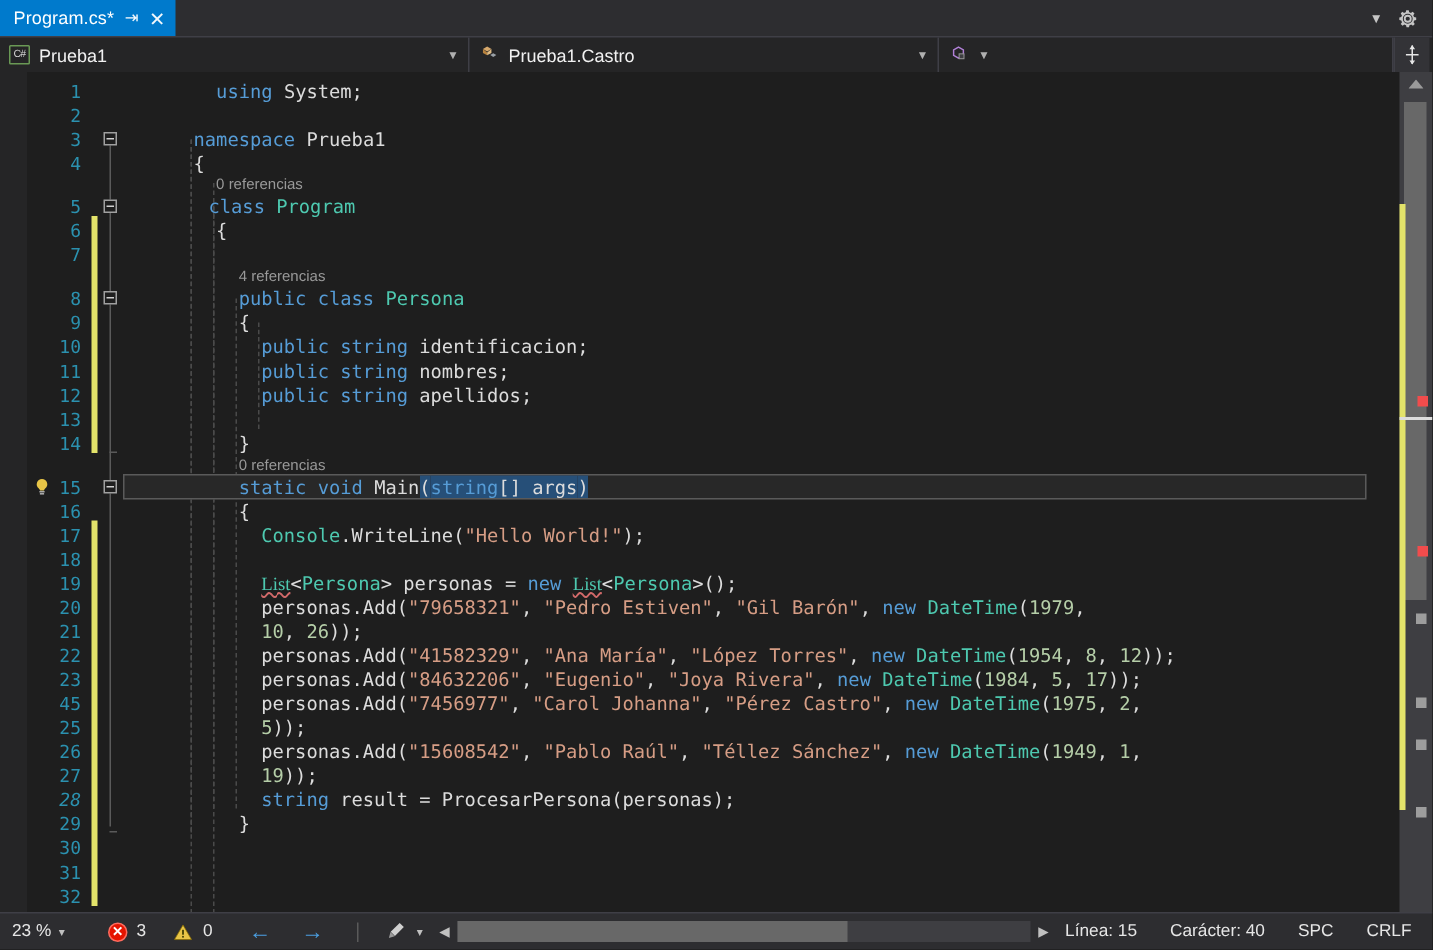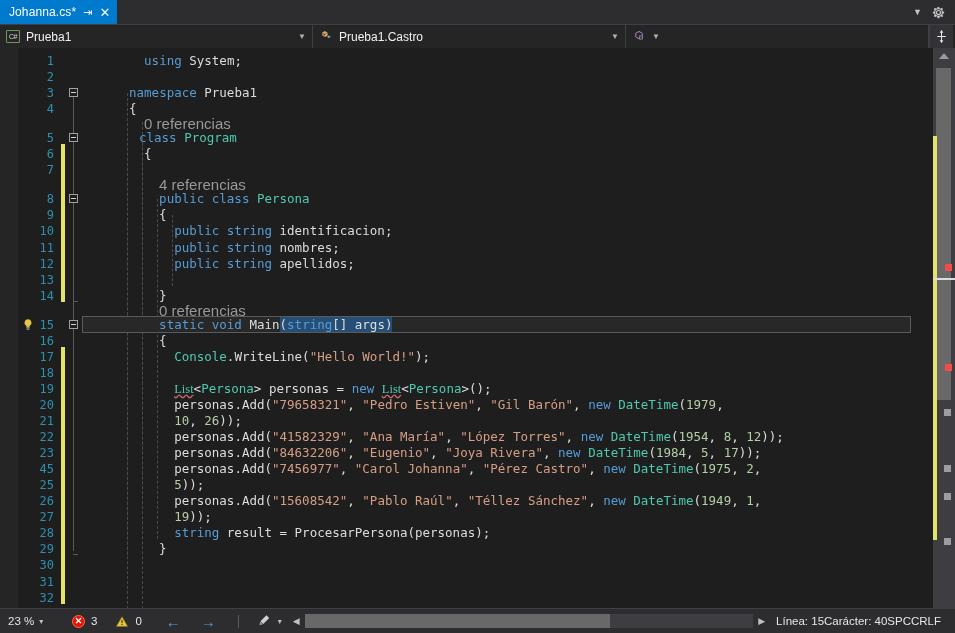--- a/index.html
+++ b/index.html
@@ -84,21 +84,21 @@
 
   #code {
     flex:1; position:relative; background:#1E1E1E; overflow:hidden;
     font-family:"DejaVu Sans Mono", monospace; font-size:12.5px;
   }
   .cline {
     position:absolute; left:0; height:16px; line-height:16px; white-space:pre;
     color:#DCDCDC;
   }
   .codelens {
-    position:absolute; height:13px; line-height:13px; font-size:15px;
+    position:absolute; height:13px; line-height:13px; font-size:10px;
     color:#999999; font-family:"Liberation Sans", sans-serif; white-space:pre;
   }
   .guide { position:absolute; width:0; border-left:1px dashed #4A4A4A; }
   #curline-box {
     position:absolute; left:0; right:22px; height:17px;
     border:1px solid #5A5A5A; background:#282828;
   }
 
   
   .kw   { color:#569CD6; }
@@ -139,28 +139,28 @@
     color:#FFF; font-size:9px; display:flex; align-items:center;
     justify-content:center; font-weight:bold; border:1px solid #FF6B5E;
   }
   .warn-icon { width:14px; height:13px; position:relative; }
   .navarrow { color:#4B9FE1; font-size:15px; line-height:1; }
   .sb-sep { width:1px; height:13px; background:#5A5A5A; }
   #sb-hscroll { display:flex; align-items:center; flex:1; padding:0 6px; }
   .hs-arrow { color:#C0C0C0; font-size:9px; padding:0 5px; }
   #hs-track { flex:1; height:14px; background:#3E3E42; position:relative; }
   #hs-thumb { position:absolute; left:0; top:0; height:14px; background:#686868; }
-  #sb-right { display:flex; align-items:flex-end; padding-right:14px; }
+  #sb-right { display:flex; align-items:flex-end; gap:22px; padding-right:14px; }
 </style>
 </head>
 <body>
 
 <div id="tabbar">
   <div class="tab">
-    <span class="tab-title">Johanna.cs*</span>
+    <span class="tab-title">Program.cs*</span>
     <span class="tab-pin">⇥</span>
     <span class="tab-close">✕</span>
   </div>
   <div id="tabbar-right">
     <span class="tb-chevron">▼</span>
     <span class="gear">
       <svg width="15" height="15" viewBox="0 0 16 16" aria-hidden="true">
         <path fill="#C5C5C5" d="M8 5.2A2.8 2.8 0 1 0 8 10.8 2.8 2.8 0 0 0 8 5.2zm0 4.3A1.5 1.5 0 1 1 8 6.5a1.5 1.5 0 0 1 0 3z"></path>
         <path fill="#C5C5C5" d="M14 8.9v-1.8l-1.6-.3a4.7 4.7 0 0 0-.5-1.2l.9-1.3-1.3-1.3-1.3.9a4.7 4.7 0 0 0-1.2-.5L8.7 2H6.9l-.3 1.4a4.7 4.7 0 0 0-1.2.5l-1.3-.9L3 4.3l.9 1.3a4.7 4.7 0 0 0-.5 1.2L2 7.1v1.8l1.4.3c.1.4.3.8.5 1.2l-.9 1.3 1.3 1.3 1.3-.9c.4.2.8.4 1.2.5l.3 1.4h1.8l.3-1.4c.4-.1.8-.3 1.2-.5l1.3.9 1.3-1.3-.9-1.3c.2-.4.4-.8.5-1.2L14 8.9zm-6 2.6A3.5 3.5 0 1 1 8 4.5a3.5 3.5 0 0 1 0 7z"></path>
       </svg>
@@ -234,21 +234,21 @@
       <div class="lnum" style="top: 316.85px;">18</div>
       <div class="lnum" style="top: 332.9px;">19</div>
       <div class="lnum" style="top: 348.95px;">20</div>
       <div class="lnum" style="top: 365px;">21</div>
       <div class="lnum" style="top: 381.05px;">22</div>
       <div class="lnum" style="top: 397.1px;">23</div>
       <div class="lnum" style="top: 413.15px;">45</div>
       <div class="lnum" style="top: 429.2px;">25</div>
       <div class="lnum" style="top: 445.25px;">26</div>
       <div class="lnum" style="top: 461.3px;">27</div>
-      <div class="lnum" style="top: 477.35px;">28</div>
+      <div class="lnum" style="top: 477.35px; font-style: italic;">28</div>
       <div class="lnum" style="top: 493.4px;">29</div>
       <div class="lnum" style="top: 509.45px;">30</div>
       <div class="lnum" style="top: 525.5px;">31</div>
       <div class="lnum" style="top: 541.55px;">32</div>
     </div>
 
   <div id="changebar-col">
       <div class="changebar" style="top: 96.25px; height: 157.45px;"></div>
       <div class="changebar" style="top: 298.8px; height: 256.8px;"></div>
     </div>

